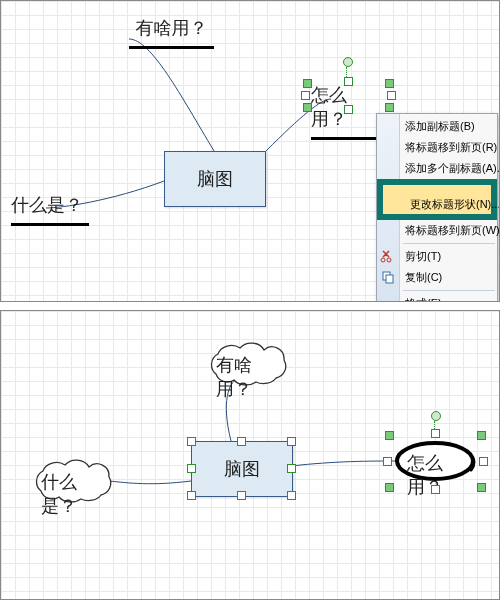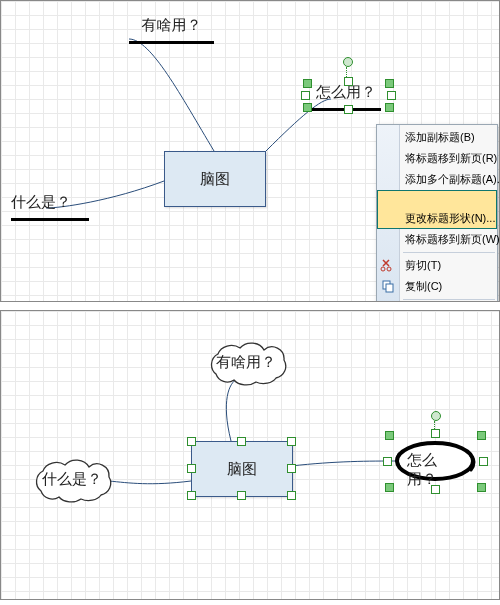--- a/index.html
+++ b/index.html
@@ -6,33 +6,33 @@
   .panel{position:relative;border:1px solid #888;background:linear-gradient(#fff,#fff);overflow:hidden}
   .grid{position:absolute;inset:0;background-image:
     linear-gradient(to right,#e0e0e0 1px,transparent 1px),
     linear-gradient(to bottom,#e0e0e0 1px,transparent 1px),
     linear-gradient(to right,#d0d0d0 1px,transparent 1px),
     linear-gradient(to bottom,#d0d0d0 1px,transparent 1px);
     background-size:14px 14px,14px 14px,70px 70px,70px 70px;
     opacity:.7}
   #panel1{height:300px;margin:0 0 8px 0}
   #panel2{height:288px}
-  .node{position:absolute;display:flex;align-items:center;justify-content:center;font-size:15px;color:#222}
+  .node{position:absolute;display:flex;align-items:center;justify-content:center;font-size:18px;color:#222}
   .center{background:#dde9f3;border:1px solid #3a5a8a;box-shadow:1px 1px 2px rgba(0,0,0,.15)}
   .underline-node{background:transparent;border:none;border-bottom:3px solid #000;padding-bottom:6px}
   .cloud{position:absolute}
   .sel-handle{position:absolute;width:7px;height:7px;background:#7bc97b;border:1px solid #2f8f2f}
   .sel-mid{position:absolute;width:7px;height:7px;background:#fff;border:1px solid #2f8f2f}
   .rot{position:absolute;width:8px;height:8px;border:1px solid #2f8f2f;border-radius:50%;background:#cfe8cf}
   .conn{position:absolute}
-  .menu{position:absolute;top:123px;left:375px;width:120px;background:#f7f7f7;border:1px solid #9aa7b3;box-shadow:2px 2px 5px rgba(0,0,0,.25);font-size:11px;z-index:10}
+  .menu{position:absolute;top:112px;left:375px;width:120px;background:#f7f7f7;border:1px solid #9aa7b3;box-shadow:2px 2px 5px rgba(0,0,0,.25);font-size:11px;z-index:10}
   .menu-strip{position:absolute;left:0;top:0;bottom:0;width:22px;background:linear-gradient(#eef3f9,#d7e3f0);border-right:1px solid #c6cfdb}
   .menu ul{list-style:none;margin:0;padding:2px 0;position:relative}
   .menu li{padding:3px 6px 3px 28px;white-space:nowrap;cursor:default;position:relative}
-  .menu li.highlight{background:#ffe69b;border:1px solid #0f766e;padding:20px 5px 2px 27px}
+  .menu li.highlight{background:#ffe69b;border:6px solid #0f766e;padding:12px 5px 2px 27px}
   .menu hr{border:none;border-top:1px solid #c6cfdb;margin:2px 2px 2px 26px}
   .menu .tri{position:absolute;right:4px;top:50%;margin-top:-3px;width:0;height:0;border-top:3px solid transparent;border-bottom:3px solid transparent;border-left:4px solid #333}
   .mi-icon{position:absolute;left:3px;top:2px;width:16px;height:16px}
   .watermark{position:absolute;right:6px;bottom:2px;font-weight:900;font-size:16px;font-style:italic;line-height:1;text-align:right}
   .watermark .t1{color:#ff7a00;letter-spacing:-1px}
   .watermark .t2{color:#2468c4;font-size:11px;font-weight:700;font-style:normal;letter-spacing:.5px}
   .oval-brush{position:absolute}
 </style>
 </head>
 <body>

